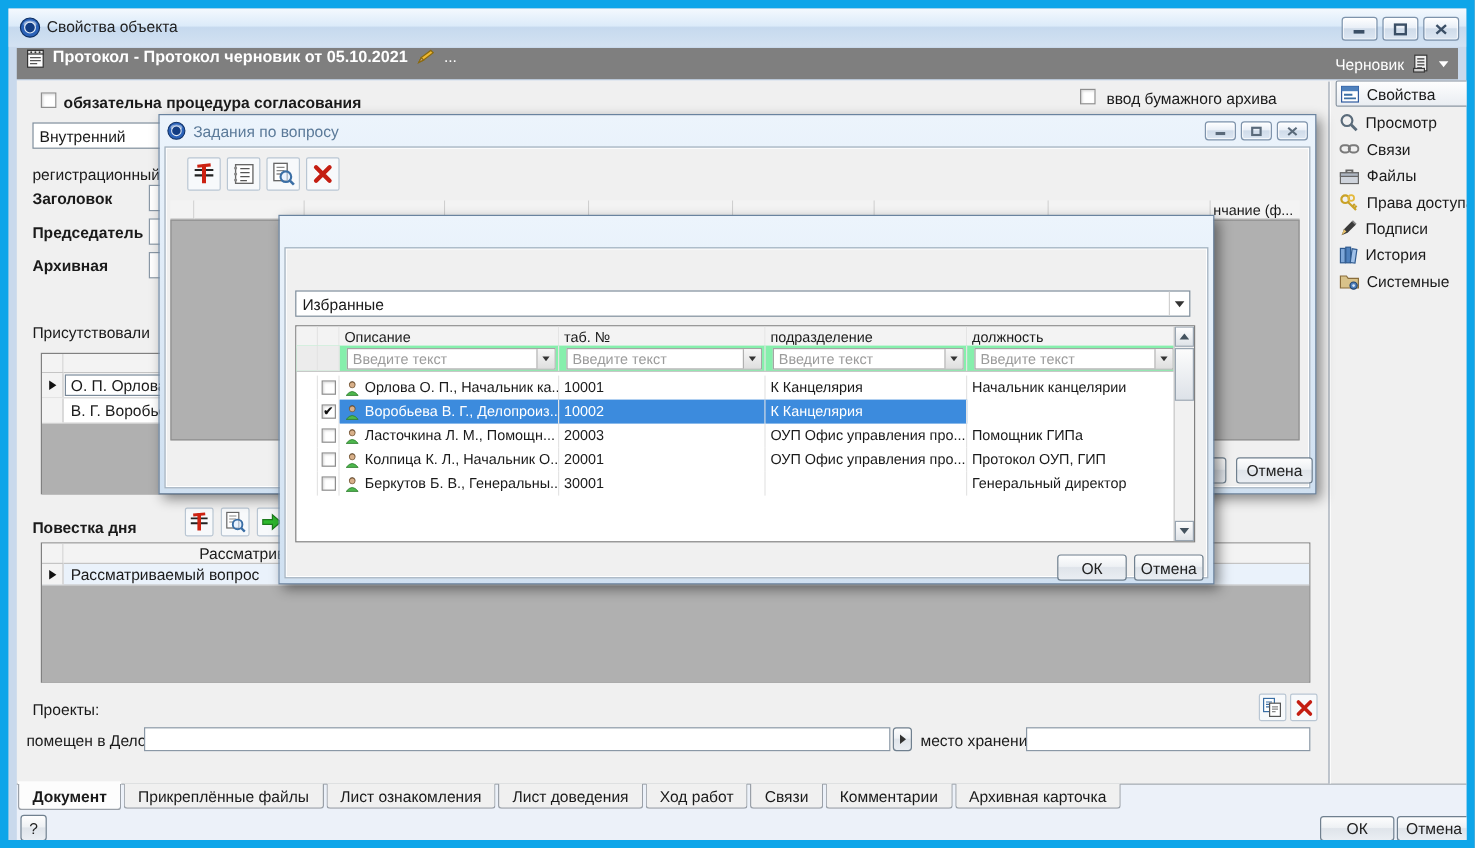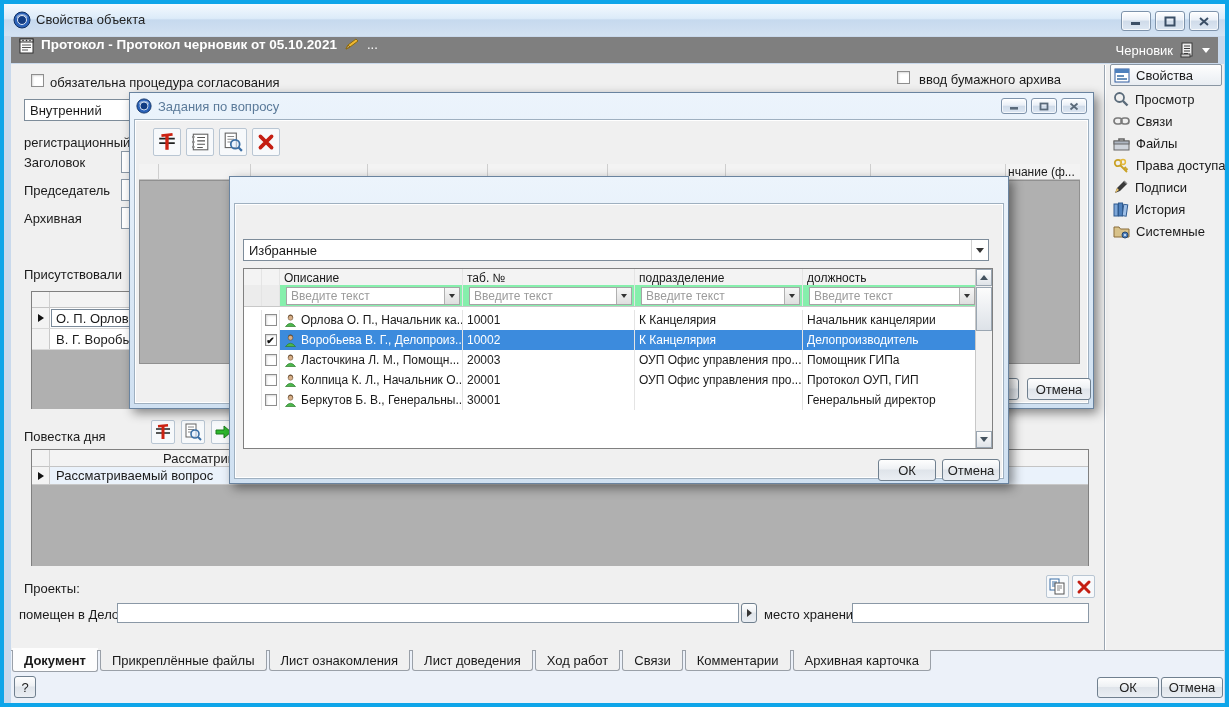--- a/index.html
+++ b/index.html
@@ -1,18 +1,18 @@
 <!DOCTYPE html>
 <html><head>
 <meta charset="utf-8">
 <style>
   * { margin:0; padding:0; box-sizing:border-box; }
   body { font-family:"Liberation Sans", sans-serif; background:#555; }
   .screen { position:relative; width:1229px; height:707px; background:#c9d9ec;
-            border:4px solid #0ea5e9; overflow:hidden; font-size:13px; color:#1a1a1a; }
+            border:7px solid #0ea5e9; overflow:hidden; font-size:13px; color:#1a1a1a; }
   .abs { position:absolute; }
 
   
   .titlebar { left:0; right:0; top:0; height:32px;
     background:linear-gradient(#f4f9fe,#dcebf9 45%,#c6d9ee 50%,#d3e2f2); }
   .titlebar .title { position:absolute; left:32px; top:8px; font-size:13px; color:#222; }
   .appicon { position:absolute; left:9px; top:7px; }
   .winbtns { position:absolute; right:6px; top:7px; display:flex; gap:4px; }
   .wbtn { width:30px; height:20px; border:1px solid #7e93ab; border-radius:3px;
     background:linear-gradient(#ffffff,#e9eff7 45%,#cfdbe9 50%,#dde7f3);
@@ -26,21 +26,21 @@
   .docbar .dtitle { font-weight:bold; font-size:13.5px; }
   .docbar .right { margin-left:auto; display:flex; align-items:center; gap:7px; }
 
   .contentbg { left:7px; top:60px; width:1213px; height:587px; background:#f0f0f0; }
   .bottombg  { left:7px; top:647px; width:1213px; height:56px; background:#ecf1f9; }
   .tabline   { left:7px; top:646px; width:1213px; height:1px; background:#9aa0a8; }
   .groove    { left:1100px; top:61px; width:1px; height:585px; background:#9aa5b1; box-shadow:1px 0 0 #fff; }
 
   
   .lab { white-space:nowrap; }
-  .bold { font-weight:normal; }
+  .bold { font-weight:bold; }
   .cb { width:13px; height:13px; background:#fff; border:1px solid #8e8e8e; box-shadow:inset 1px 1px 2px #d8d8d8; }
   .fld { background:#fff; border:1px solid #8a98a6; }
   .combo { background:#fff; border:1px solid #7d8c9a; display:flex; align-items:center; padding-left:5px; }
   .caret { width:0; height:0; border-left:4px solid transparent; border-right:4px solid transparent; border-top:5px solid #333; }
   .combo .cwrap { margin-left:auto; width:17px; height:100%; display:flex; align-items:center; justify-content:center; }
   .pbtn { background:linear-gradient(#fefefe,#eef1f4 45%,#dfe4ea 50%,#eaeef3);
     border:1px solid #70808f; border-radius:3px; display:flex; align-items:center; justify-content:center;
     font-size:13px; color:#222; }
   .tbtn { background:#f7f9fb; border:1px solid #b9c6d3; border-radius:2px;
     display:flex; align-items:center; justify-content:center; }
@@ -551,23 +551,20 @@
                 <path d="M1.5 12.5 q5 -6.5 10 0 z" fill="#4db84d" stroke="#2e7d2e" stroke-width=".7"></path>
               </svg>
               <span>Воробьева В. Г., Делопроиз...</span>
             </div>
           <div class="pcell c-tab" style="background:#3c8bdd">
               <span>10002</span>
             </div>
           <div class="pcell c-dep" style="background:#3c8bdd">
               <span>К Канцелярия</span>
             </div>
-          <div class="pcell c-pos" style="background:#3c8bdd">
-              <span>Делопроизводитель</span>
-            </div>
         </div>
 
         <div class="prow" style="top:81px">
           <div class="pcell c-sel"></div>
           <div class="pcell c-chk">
               <span class="cb" style="width:12px;height:12px"><span></span></span>
             </div>
           <div class="pcell c-name">
               <svg width="13" height="13" viewBox="0 0 13 13" style="margin-right:4px;flex:none">
                 <path d="M4 2.5 a2.6 2.6 0 0 1 5 0 l0 1.5 -5 0 Z" fill="#5a4228"></path>

